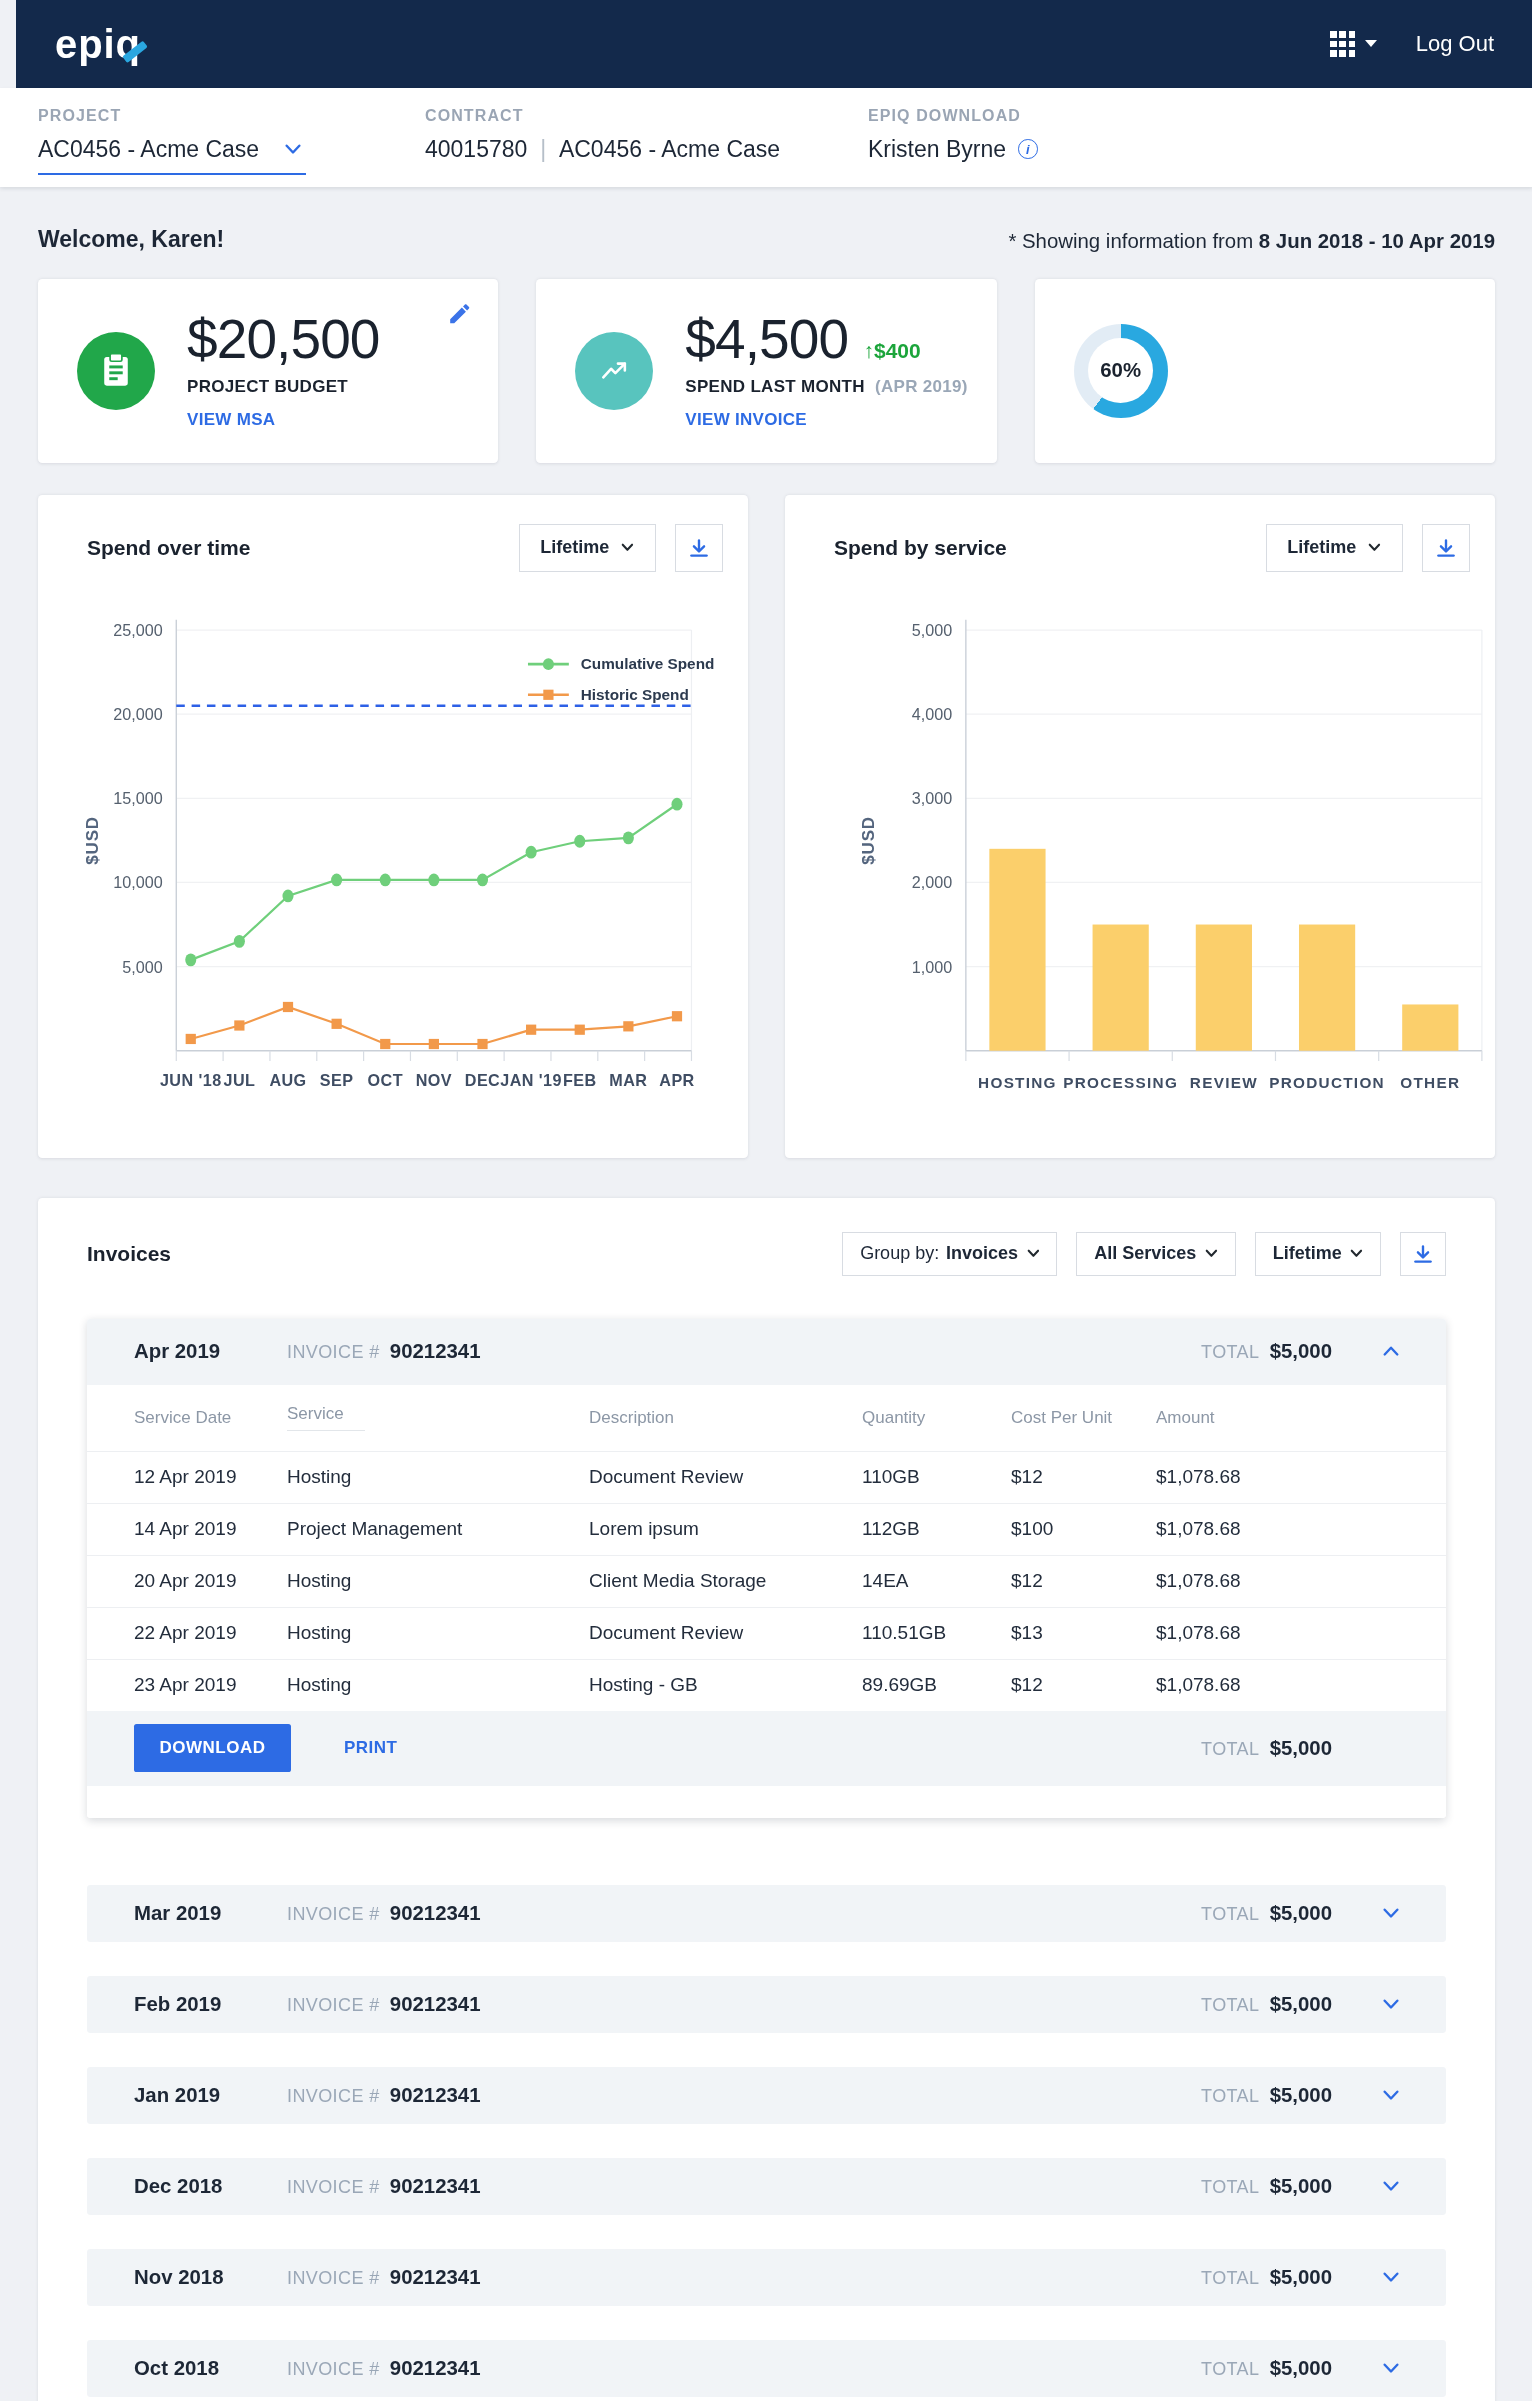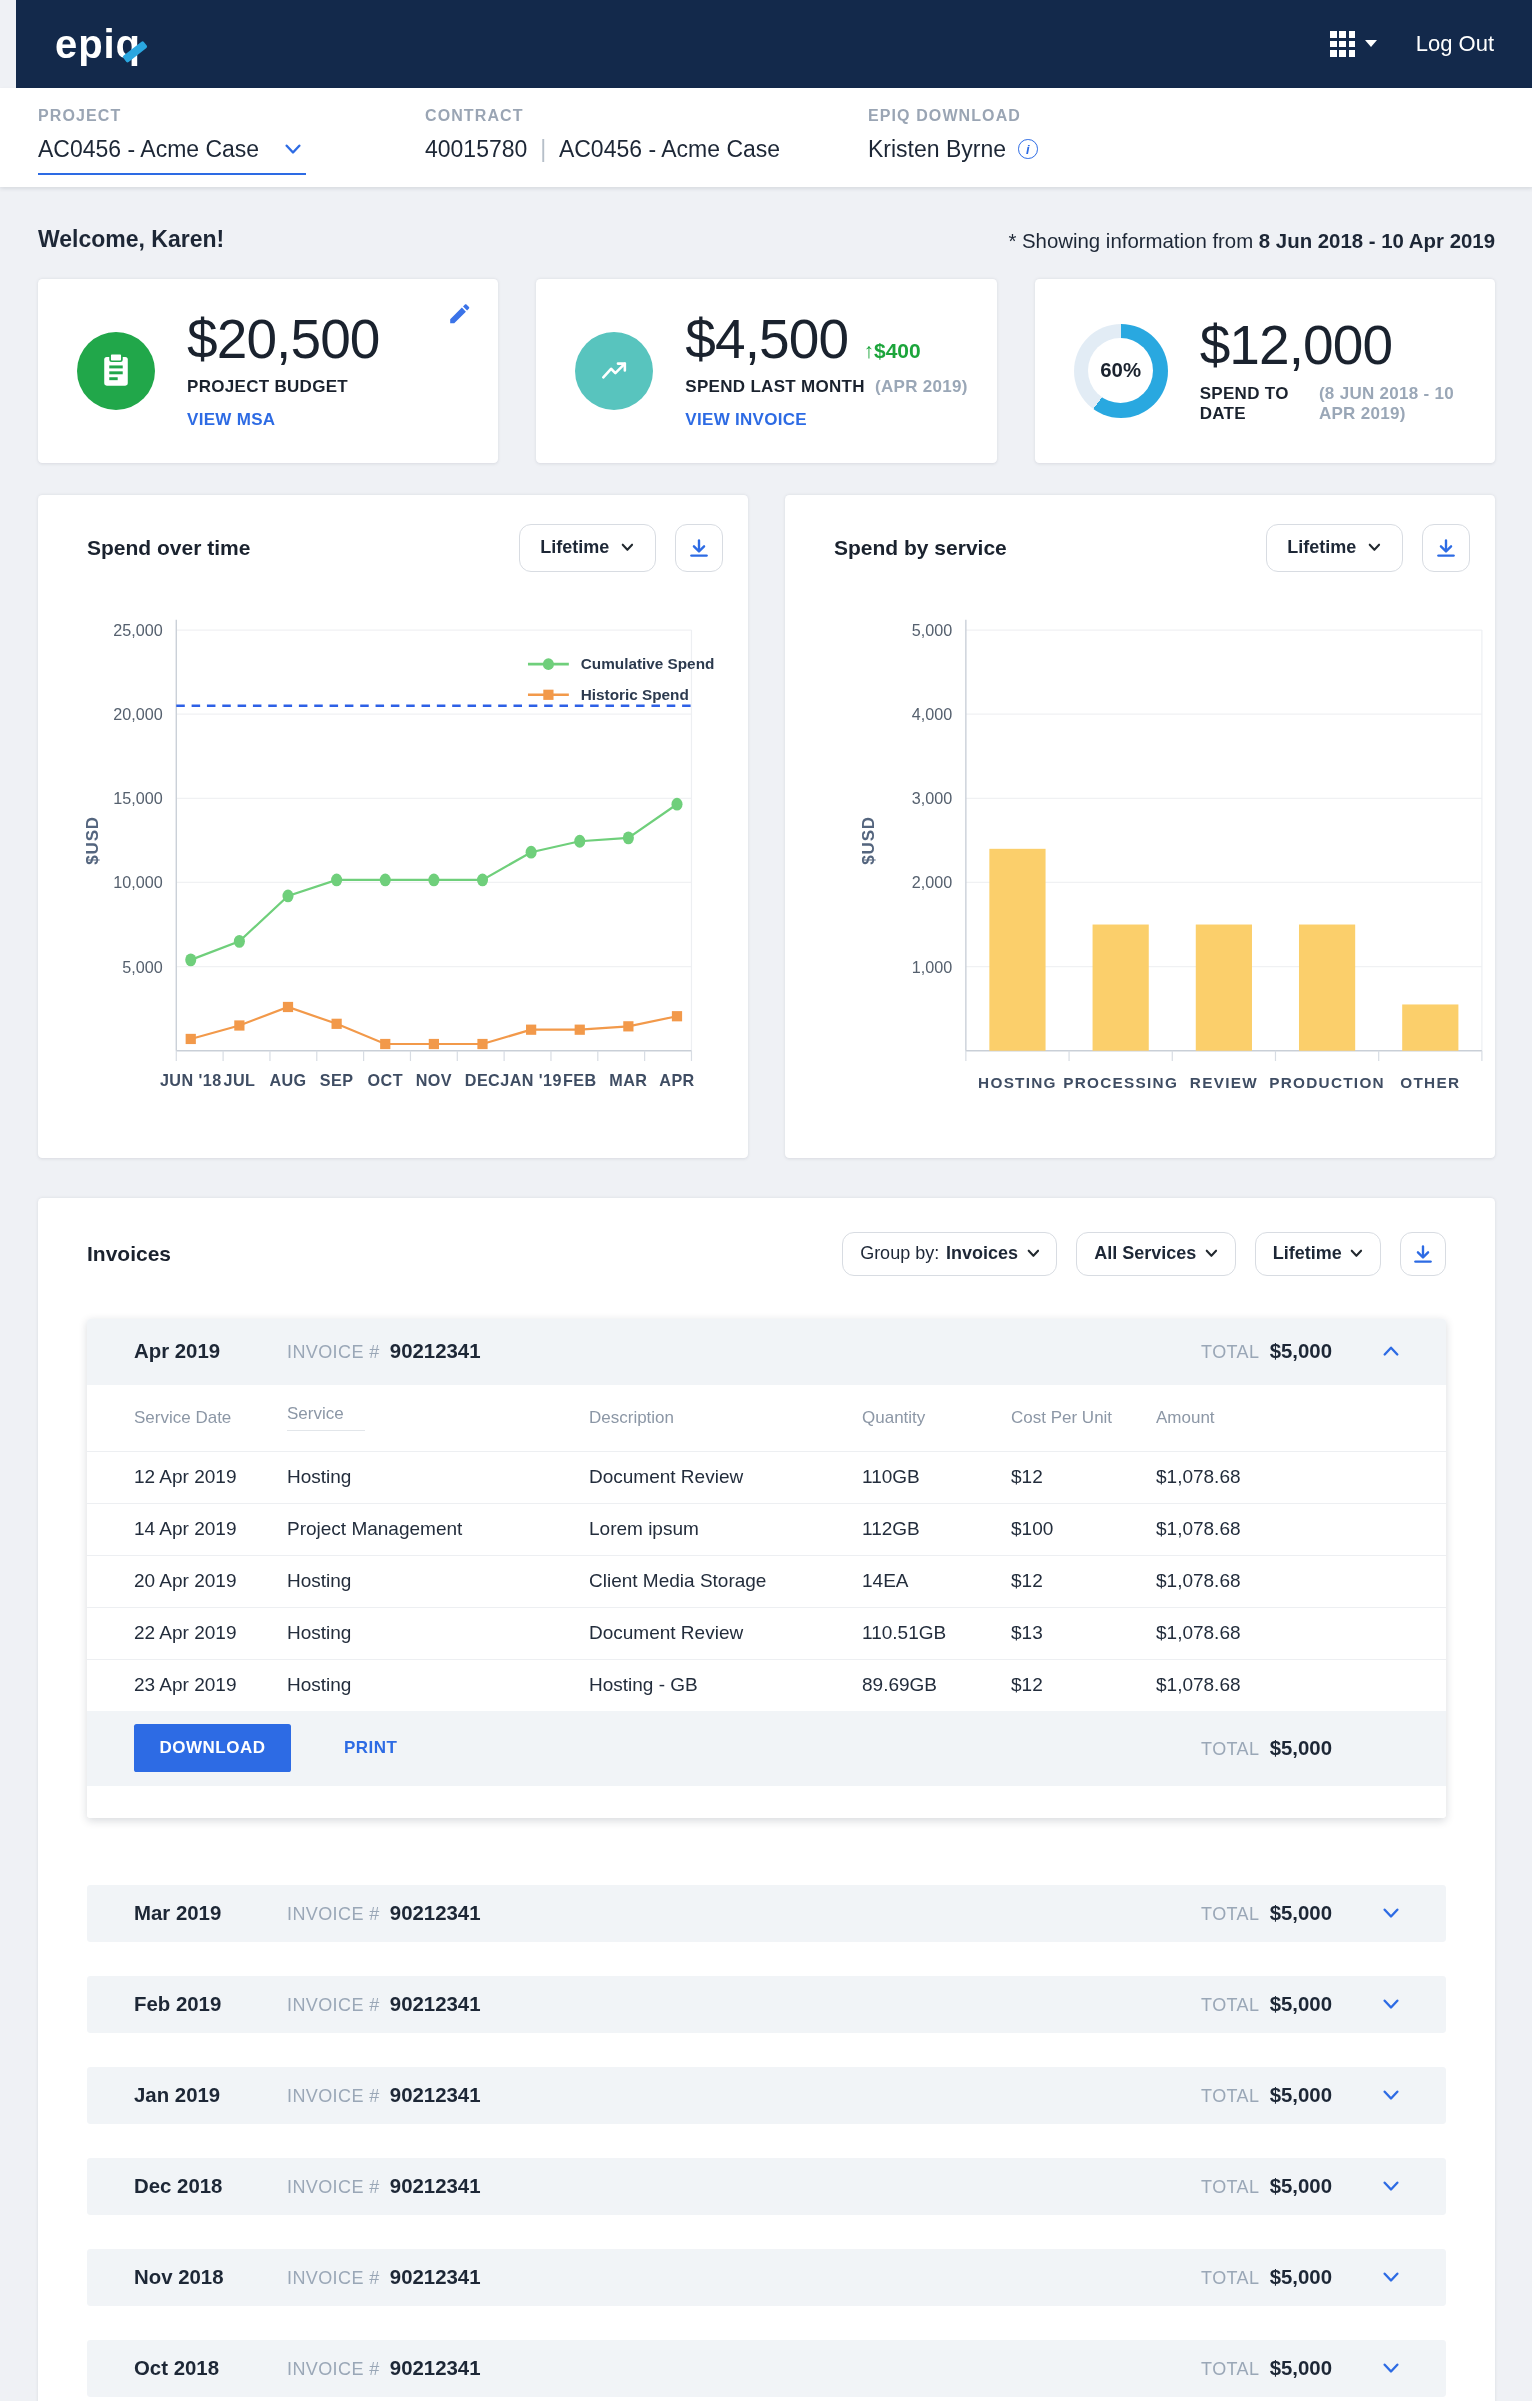--- a/index.html
+++ b/index.html
@@ -50,21 +50,21 @@
   .edit-btn { position:absolute; top:22px; right:25.5px; background:none; border:none; }
   .donut { width:94px; height:94px; border-radius:50%; flex:none; position:relative; display:flex; align-items:center; justify-content:center; }
   .donut::before { content:''; position:absolute; inset:14.5px; background:#fff; border-radius:50%; }
   .donut-val { position:relative; z-index:1; font-size:20.4px; font-weight:700; color:#1A222E; }
 
   
   .charts-row { display:flex; gap:37px; margin-top:32px; }
   .chart-card { flex:1; background:#fff; border-radius:4.3px; box-shadow:0 0.9px 3.4px rgba(20,30,50,.10); height:663px; overflow:hidden; }
   .chart-head { display:flex; align-items:center; padding:29px 25.5px 0 49px; }
   .chart-head h2 { flex:1; font-size:21px; font-weight:700; color:#1A222E; }
-  .btn { height:48px; border:0.9px solid #D8DCE2; background:#fff; border-radius:12px; display:inline-flex; align-items:center; justify-content:center; }
+  .btn { height:48px; border:0.9px solid #D8DCE2; background:#fff; border-radius:0; display:inline-flex; align-items:center; justify-content:center; }
   .filter-btn { padding:0 20.4px; gap:12px; font-size:18px; font-weight:700; color:#1D2736; }
   .icon-btn { width:48px; margin-left:19px; }
   svg.chart { display:block; width:100%; height:545px; margin-top:24px; }
   .tickY { font-size:19px; fill:#55606E; }
   .tickX { font-size:19px; font-weight:700; fill:#3F4D63; letter-spacing:.5px; }
   .barLab { font-size:18px; font-weight:700; fill:#3F4D63; letter-spacing:1.5px; }
   .legendT { font-size:18px; font-weight:700; fill:#2C3A4E; }
   .ylab { font-size:20px; font-weight:700; fill:#54657E; letter-spacing:1px; }
 
   
@@ -210,29 +210,20 @@
           <b>SPEND LAST MONTH</b>
           <span class="period">(APR 2019)</span>
         </div>
         <a class="card-link">VIEW INVOICE</a>
       </div>
     </div>
 
     <div class="card">
       <div class="donut" style="background: conic-gradient(rgb(41, 168, 224) 0deg, rgb(41, 168, 224) 60%, rgb(226, 236, 245) 60%, rgb(226, 236, 245) 100%);">
         <span class="donut-val">60%</span>
-      </div>
-      <div class="card-body">
-        <div class="amount-row">
-            <span class="amount">$12,000</span>
-          </div>
-        <div class="card-label">
-          <b>SPEND TO DATE</b>
-          <span class="period">(8 JUN 2018 - 10 APR 2019)</span>
-        </div>
       </div>
     </div>
   </div>
 
   <div class="charts-row">
 
     <section class="chart-card">
       <div class="chart-head">
         <h2>Spend over time</h2>
         <button class="btn filter-btn">

